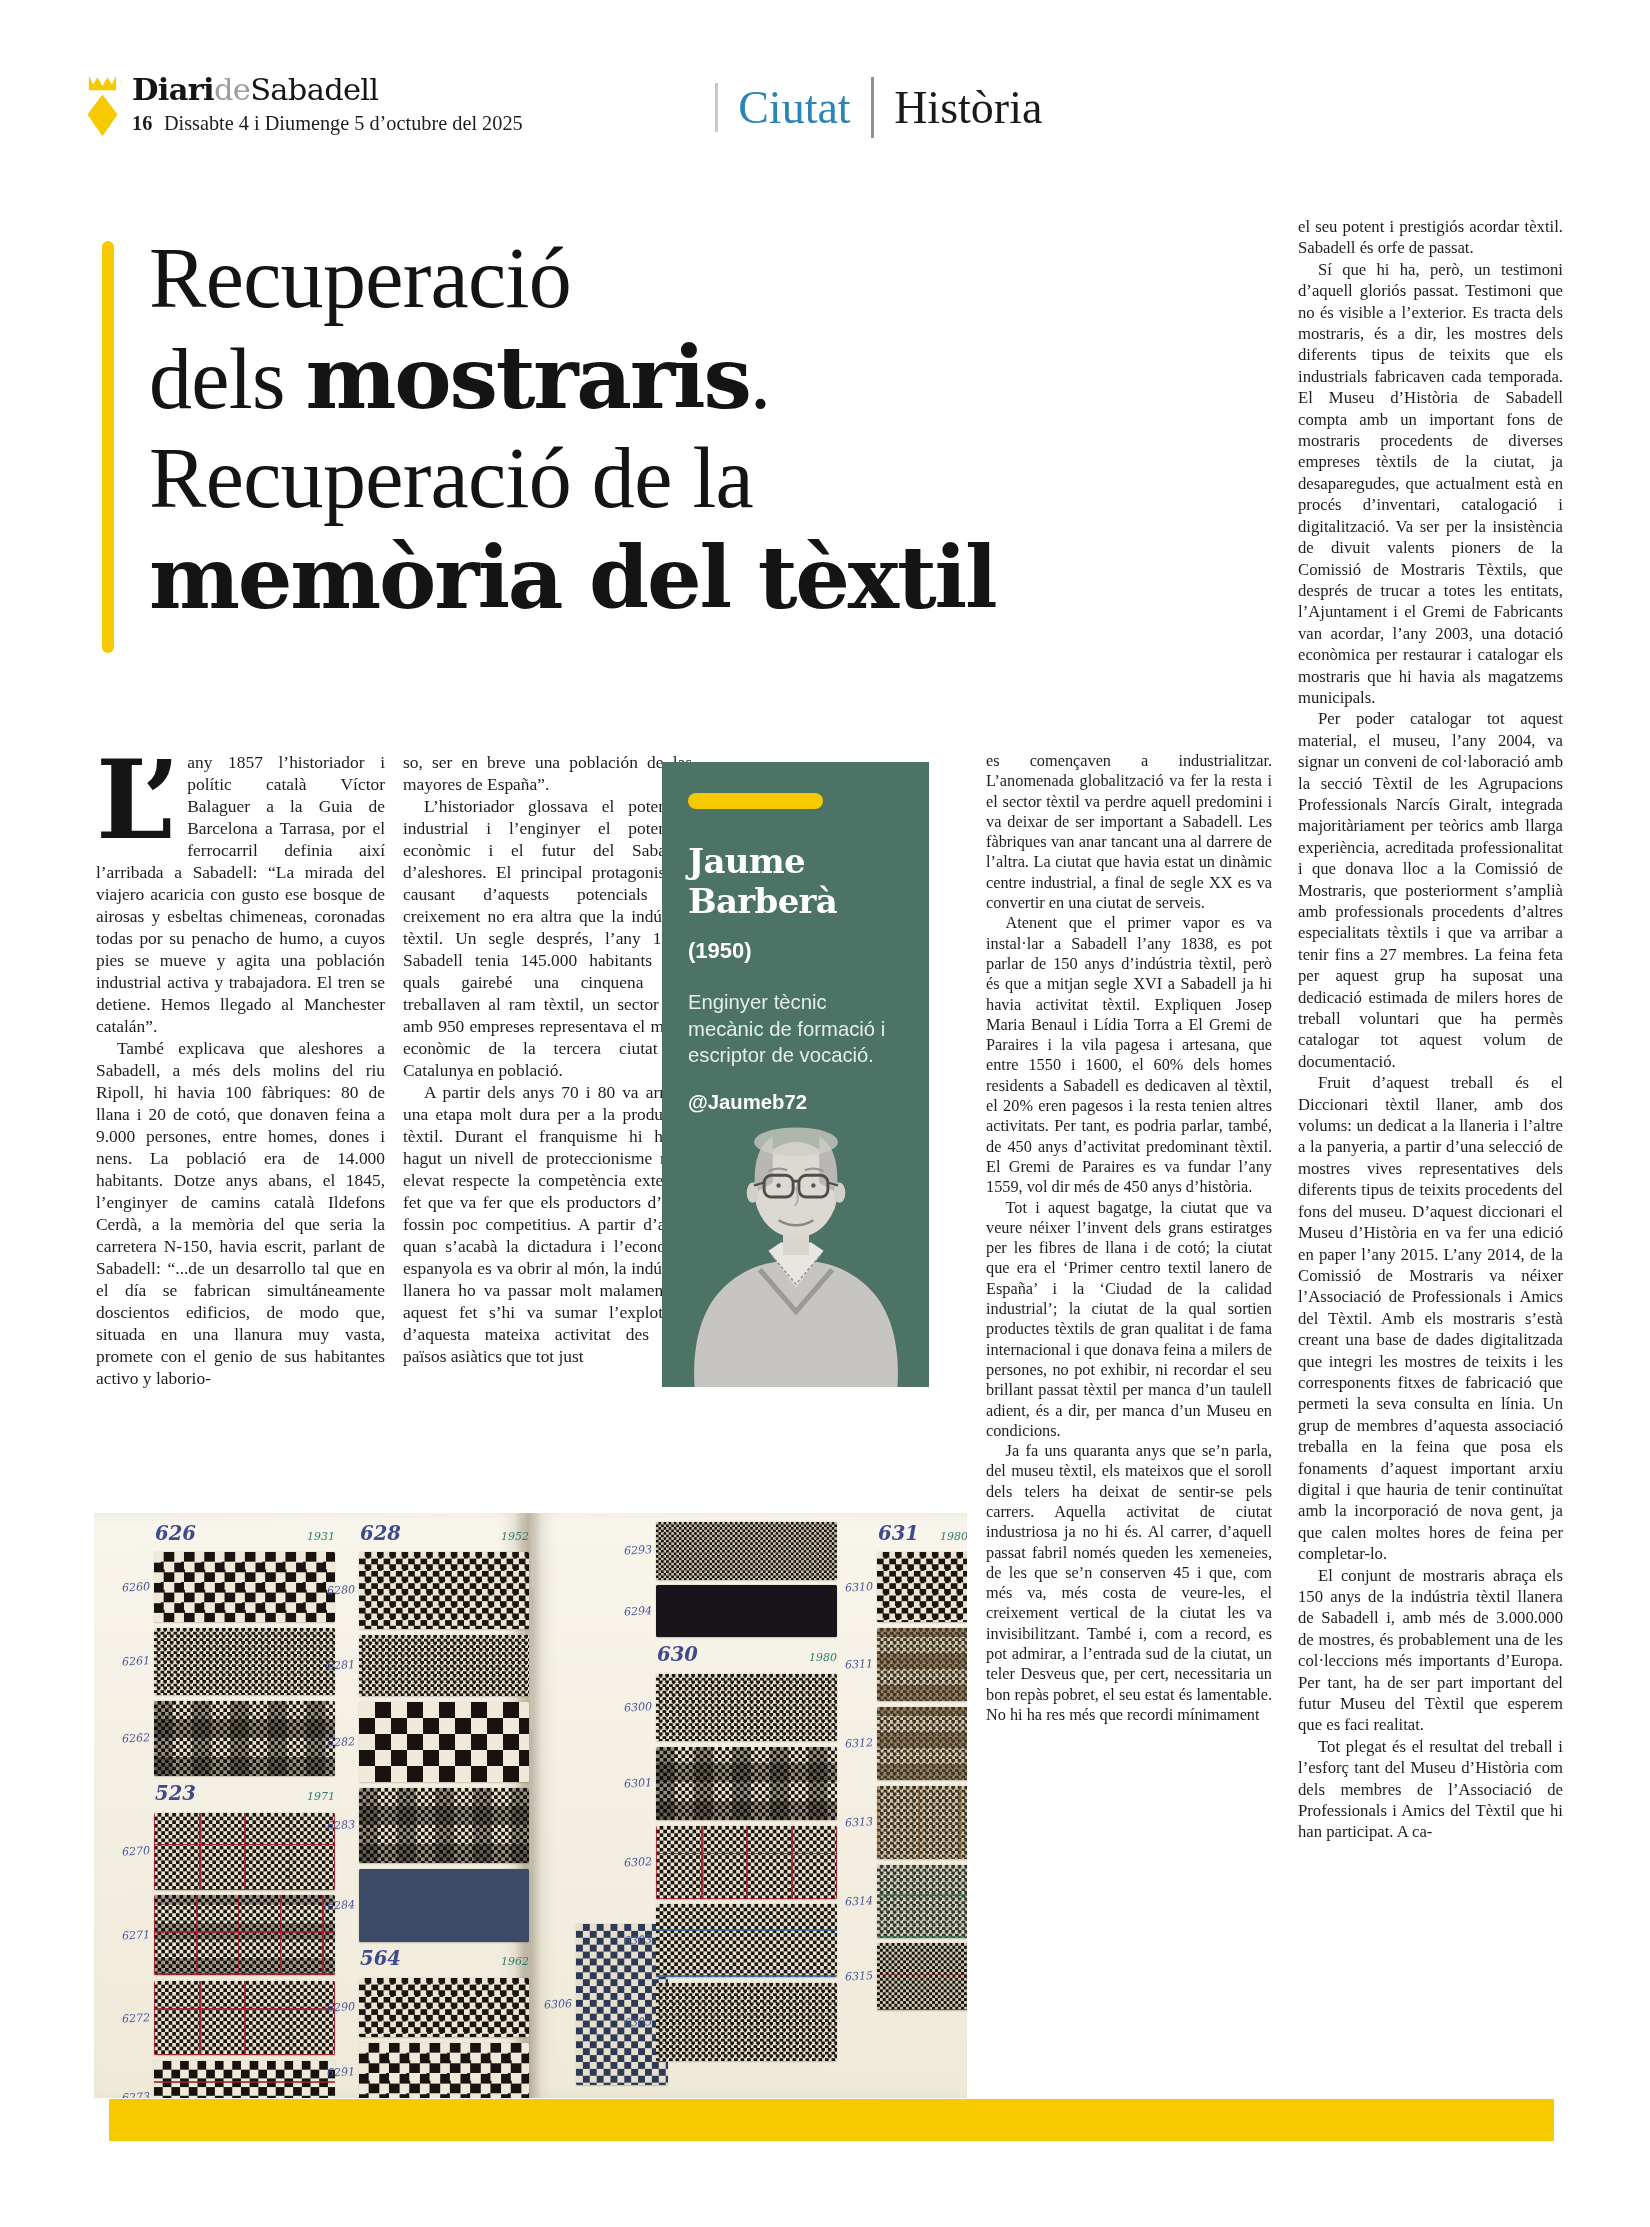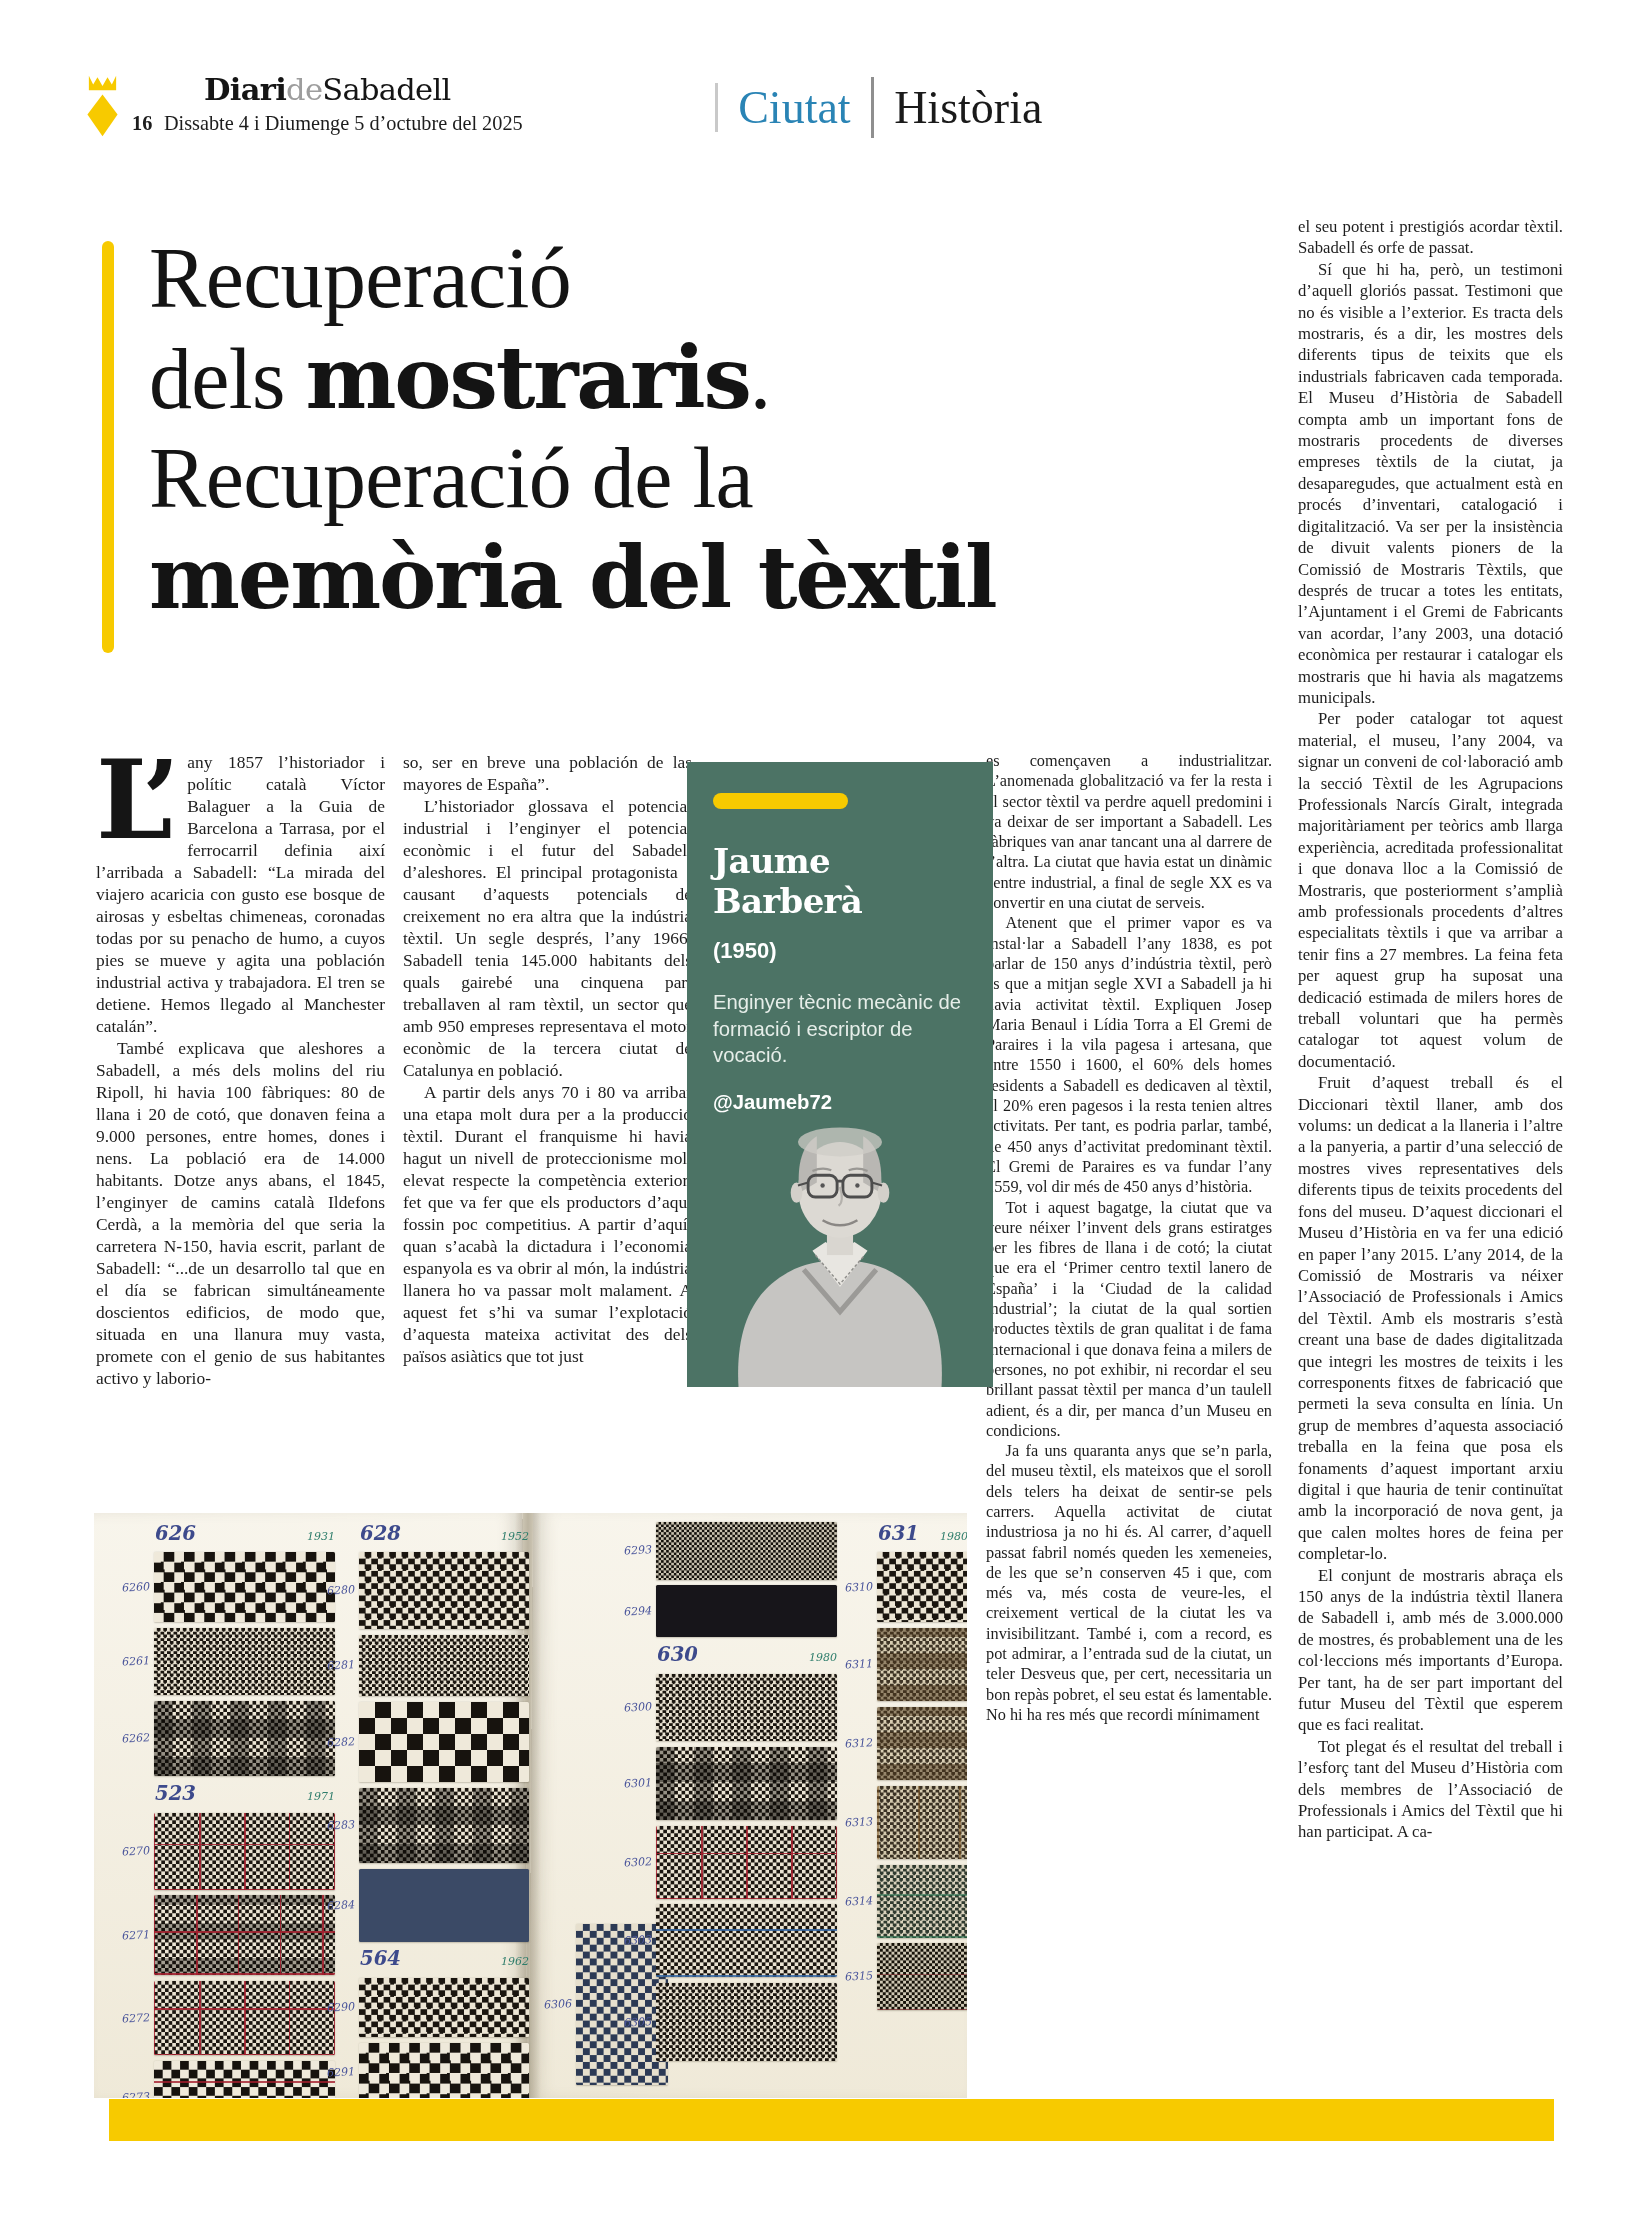--- a/index.html
+++ b/index.html
@@ -9,21 +9,21 @@
     --ink:#1D1D1D;
     --hand:#4A559B;
   }
   html,body{margin:0;padding:0;background:#d8d8d8;}
   #page{position:relative;width:1651px;height:2227px;background:#ffffff;overflow:hidden;
         font-family:"Liberation Serif",serif;color:var(--ink);}
 
   
   .masthead{position:absolute;left:86px;top:74px;display:flex;gap:13px;align-items:flex-start;}
   .brand-icon{width:33px;height:64px;flex:0 0 33px;}
-  .brand-text .line1{font-family:"DejaVu Serif",serif;font-size:30.5px;line-height:1;letter-spacing:-0.7px;text-align:center;}
+  .brand-text .line1{font-family:"DejaVu Serif",serif;font-size:30.5px;line-height:1;letter-spacing:-0.7px;}
   .brand-bold{font-weight:700;color:#151515;}
   .brand-de{font-weight:400;color:#9d9d9d;}
   .brand-rest{font-weight:400;color:#151515;}
   .brand-text .line2{margin-top:7.3px;font-size:20.3px;line-height:1;display:flex;gap:11.6px;align-items:baseline;}
   .pageno{font-weight:700;}
 
   
   .section-head{position:absolute;left:715px;top:75px;height:64px;display:flex;align-items:center;gap:20.3px;
                 font-family:"Liberation Serif",serif;font-size:46px;text-align:right;}
   .vr-light{width:2.9px;height:49px;background:#c9c9c9;}
@@ -42,21 +42,21 @@
   .article-col p{margin:0;}
   .article-col p.ind{text-indent:1.2em;}
   #col-1{left:96px;top:751px;width:289px;height:695px;font-size:17.4px;line-height:22px;}
   #col-2{left:403px;top:751px;width:289px;height:689px;font-size:17.4px;line-height:22px;}
   #col-3{left:986px;top:751px;width:286px;height:1319px;font-size:16.3px;line-height:20.3px;}
   #col-4{left:1298px;top:216px;width:265px;height:1854px;font-size:16.7px;line-height:21.4px;}
   .dropcap{float:left;font-family:"DejaVu Serif",serif;font-weight:700;font-size:109px;line-height:.78;
            padding:7.3px 11.6px 0 0;letter-spacing:-4.4px;color:#151515;}
 
   
-  .profile-card{position:absolute;left:687px;top:762px;width:306px;height:625px;background:var(--green);overflow:hidden;}
+  .profile-card{position:absolute;left:662px;top:762px;width:267px;height:625px;background:var(--green);overflow:hidden;}
   .pc-inner{padding:30.5px 26px 0 26px;}
   .pc-bar{width:135px;height:16.7px;border-radius:8.7px;background:var(--yellow);}
   .pc-name{margin-top:33px;font-family:"DejaVu Serif",serif;font-weight:700;color:#ffffff;
            font-size:34px;line-height:1.16;letter-spacing:-0.7px;}
   .pc-year{margin-top:17.4px;font-family:"Liberation Sans",sans-serif;font-weight:700;color:#ffffff;font-size:22px;}
   .pc-desc{margin-top:25px;font-family:"Liberation Sans",sans-serif;color:#e6eee9;font-size:20.3px;line-height:1.3;}
   .pc-handle{margin-top:22px;font-family:"Liberation Sans",sans-serif;font-weight:700;color:#ffffff;font-size:20.3px;}
   .pc-portrait{position:absolute;left:50%;bottom:0;transform:translateX(-50%);width:247px;height:290px;}
 
   

